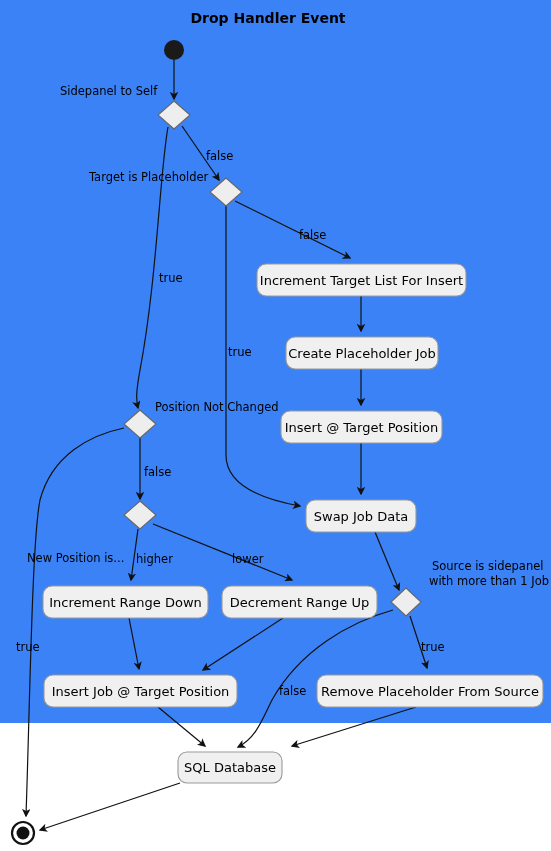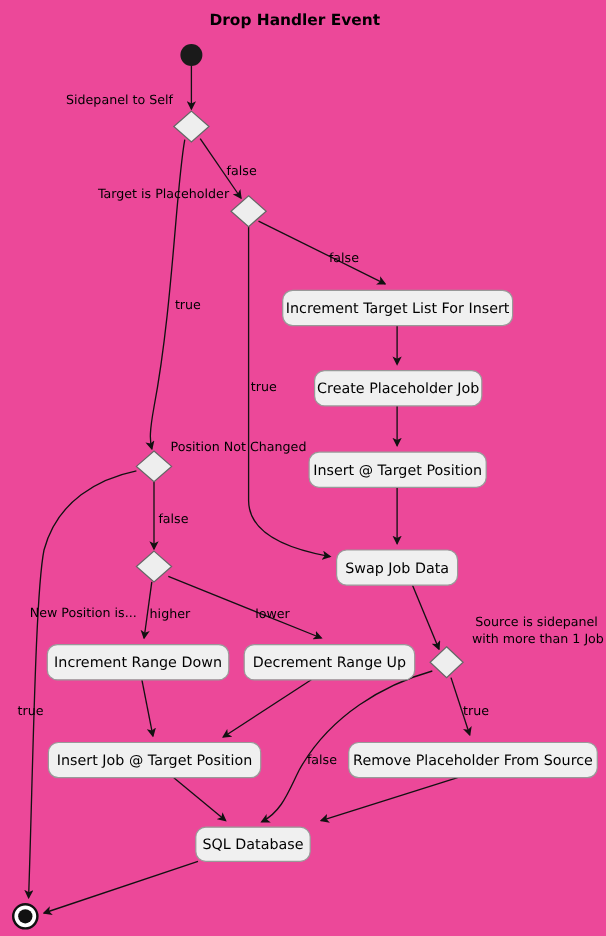--- a/index.html
+++ b/index.html
@@ -9,22 +9,22 @@
   }
   body {
     width: 551px;
     height: 851px;
     overflow: hidden;
     font-family: "DejaVu Sans", sans-serif;
   }
   #diagram-root {
     position: relative;
     width: 551px;
-    height: 851px;
-    background: #ec4899;
+    height: 723px;
+    background: #3b82f6;
   }
   svg#uml {
     display: block;
     width: 551px;
     height: 851px;
   }
   .title-text {
     font-family: "DejaVu Sans", sans-serif;
     font-size: 14px;
     font-weight: bold;

